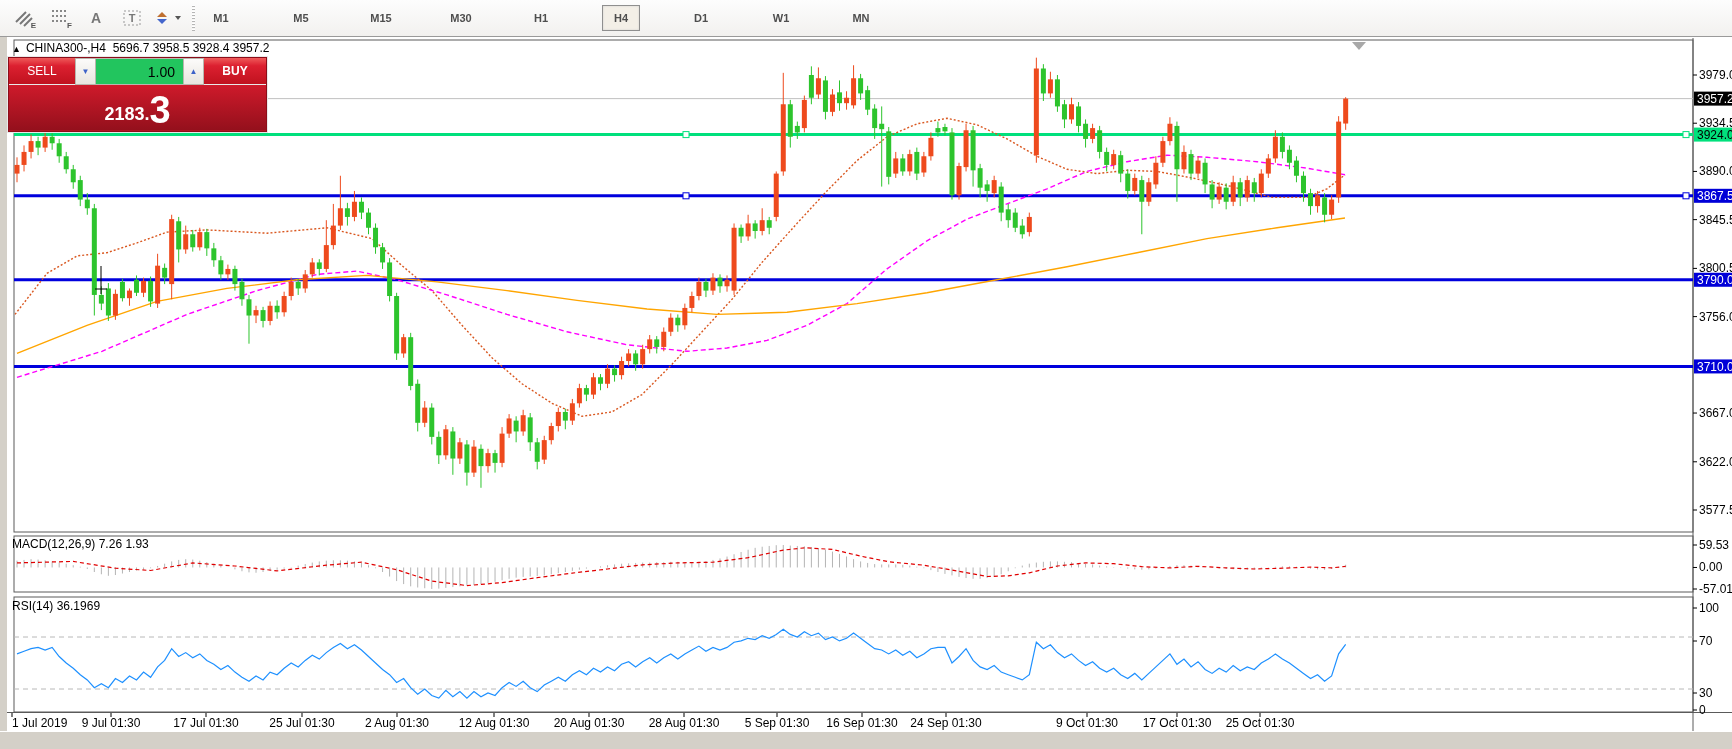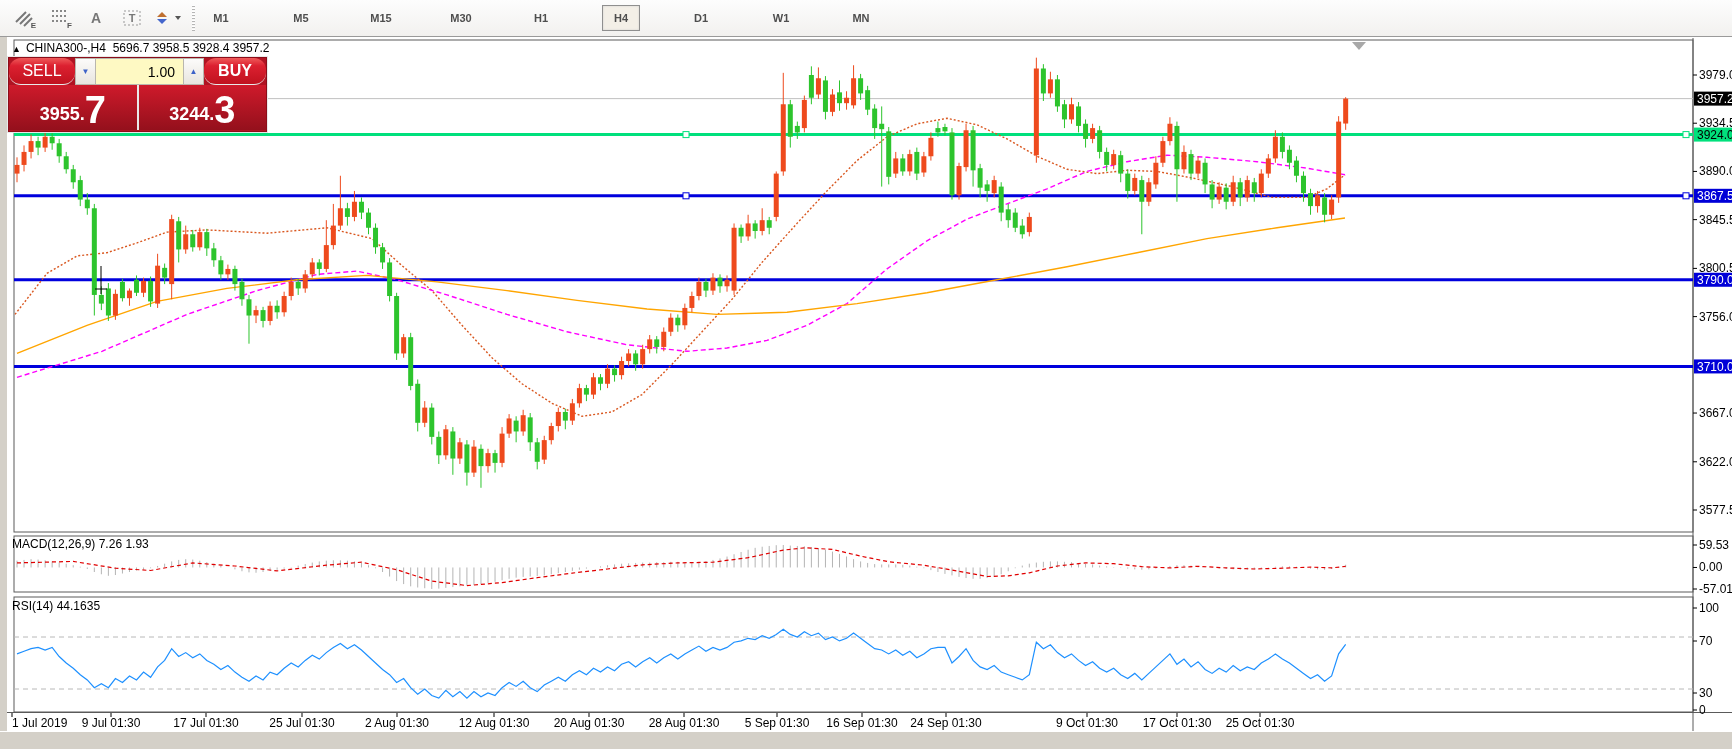--- a/index.html
+++ b/index.html
@@ -23,26 +23,26 @@
     border-left:7px solid #d4d0c8;box-sizing:border-box;}
   #chart-svg{position:absolute;left:0;top:0;}
   .panel-label{position:absolute;font-size:12px;color:#000;white-space:pre;}
   #chart-title{position:absolute;left:12px;top:41px;font-size:12px;color:#000;z-index:5;}
   #chart-title .tri{font-size:9px;margin-right:5px;}
   
   #trade-widget{position:absolute;left:8px;top:57px;width:257px;height:73px;z-index:10;
     background:#b01322;border:1px solid #8c0d19;box-shadow:0 0 0 1px #e9e9e9;}
   #tw-top{display:flex;height:27px;align-items:stretch;}
   .tw-btn{flex:0 0 66px;background:linear-gradient(#ef5a5a 0,#dc2030 30%,#c0121f 100%);
-    color:#fff;font-size:16px;display:flex;align-items:center;justify-content:center;
-    border-bottom:1px solid #e9e9e9;border-radius:12px;}
+    color:#fff;font-size:12px;display:flex;align-items:center;justify-content:center;
+    border-bottom:1px solid #e9e9e9;}
   #tw-buy{flex:0 0 62px;font-weight:bold;}
   .spin{flex:0 0 19px;background:linear-gradient(#fcfbfa,#e8e5df);border:1px solid #b9b6ae;
     display:flex;align-items:center;justify-content:center;color:#3d62c8;font-size:8px;}
-  #tw-vol{flex:1;background:#fef9c3;border-top:1px solid #b9b6ae;border-bottom:1px solid #b9b6ae;
+  #tw-vol{flex:1;background:#22c55e;border-top:1px solid #b9b6ae;border-bottom:1px solid #b9b6ae;
     font-size:14px;color:#000;text-align:right;padding:0 8px 0 0;border-left:none;border-right:none;
     font-family:"Liberation Sans",sans-serif;min-width:0;}
   #tw-bottom{display:flex;height:45px;}
   .tw-price{flex:1;background:linear-gradient(#cf1a2b,#94101c);color:#fff;display:flex;
     align-items:flex-end;justify-content:center;padding-bottom:3px;}
   .tw-price.left{border-right:2px solid #e9e9e9;}
   .p-small{font-size:18px;font-weight:700;line-height:26px;}
   .p-big{font-size:38px;font-weight:700;line-height:34px;}
   #bottom-strip{position:absolute;left:0;top:731px;width:1732px;height:18px;
     background:#d4d0c8;border-top:1px solid #fff;}
@@ -801,35 +801,31 @@
         <text x="1253" y="727" font-size="12" fill="#000" text-anchor="middle" font-family="Liberation Sans">25 Oct 01:30</text>
       </g>
     </svg>
 </div>
 
 <div id="chart-title">
   <span class="tri">▲</span><span>CHINA300-,H4</span>&nbsp;&nbsp;<span>5696.7 3958.5 3928.4 3957.2</span>
 </div>
 
 <div class="panel-label" style="left:12px;top:537px;">MACD(12,26,9) 7.26 1.93</div>
-<div class="panel-label" style="left:12px;top:599px;">RSI(14) 44.1635</div>
+<div class="panel-label" style="left:12px;top:599px;">RSI(14) 36.1969</div>
 
 <div id="trade-widget">
   <div id="tw-top">
     <div class="tw-btn" id="tw-sell">SELL</div>
     <div class="spin">▼</div>
     <input id="tw-vol" value="1.00" style="">
     <div class="spin">▲</div>
     <div class="tw-btn" id="tw-buy">BUY</div>
   </div>
   <div id="tw-bottom">
-    <div class="tw-price left">
-      <span class="p-small">3955.</span>
-      <span class="p-big">7</span>
-    </div>
     <div class="tw-price">
-      <span class="p-small">3244.</span>
+      <span class="p-small">2183.</span>
       <span class="p-big">3</span>
     </div>
   </div>
 </div>
 
 <div id="bottom-strip"></div>
 
 </body></html>

